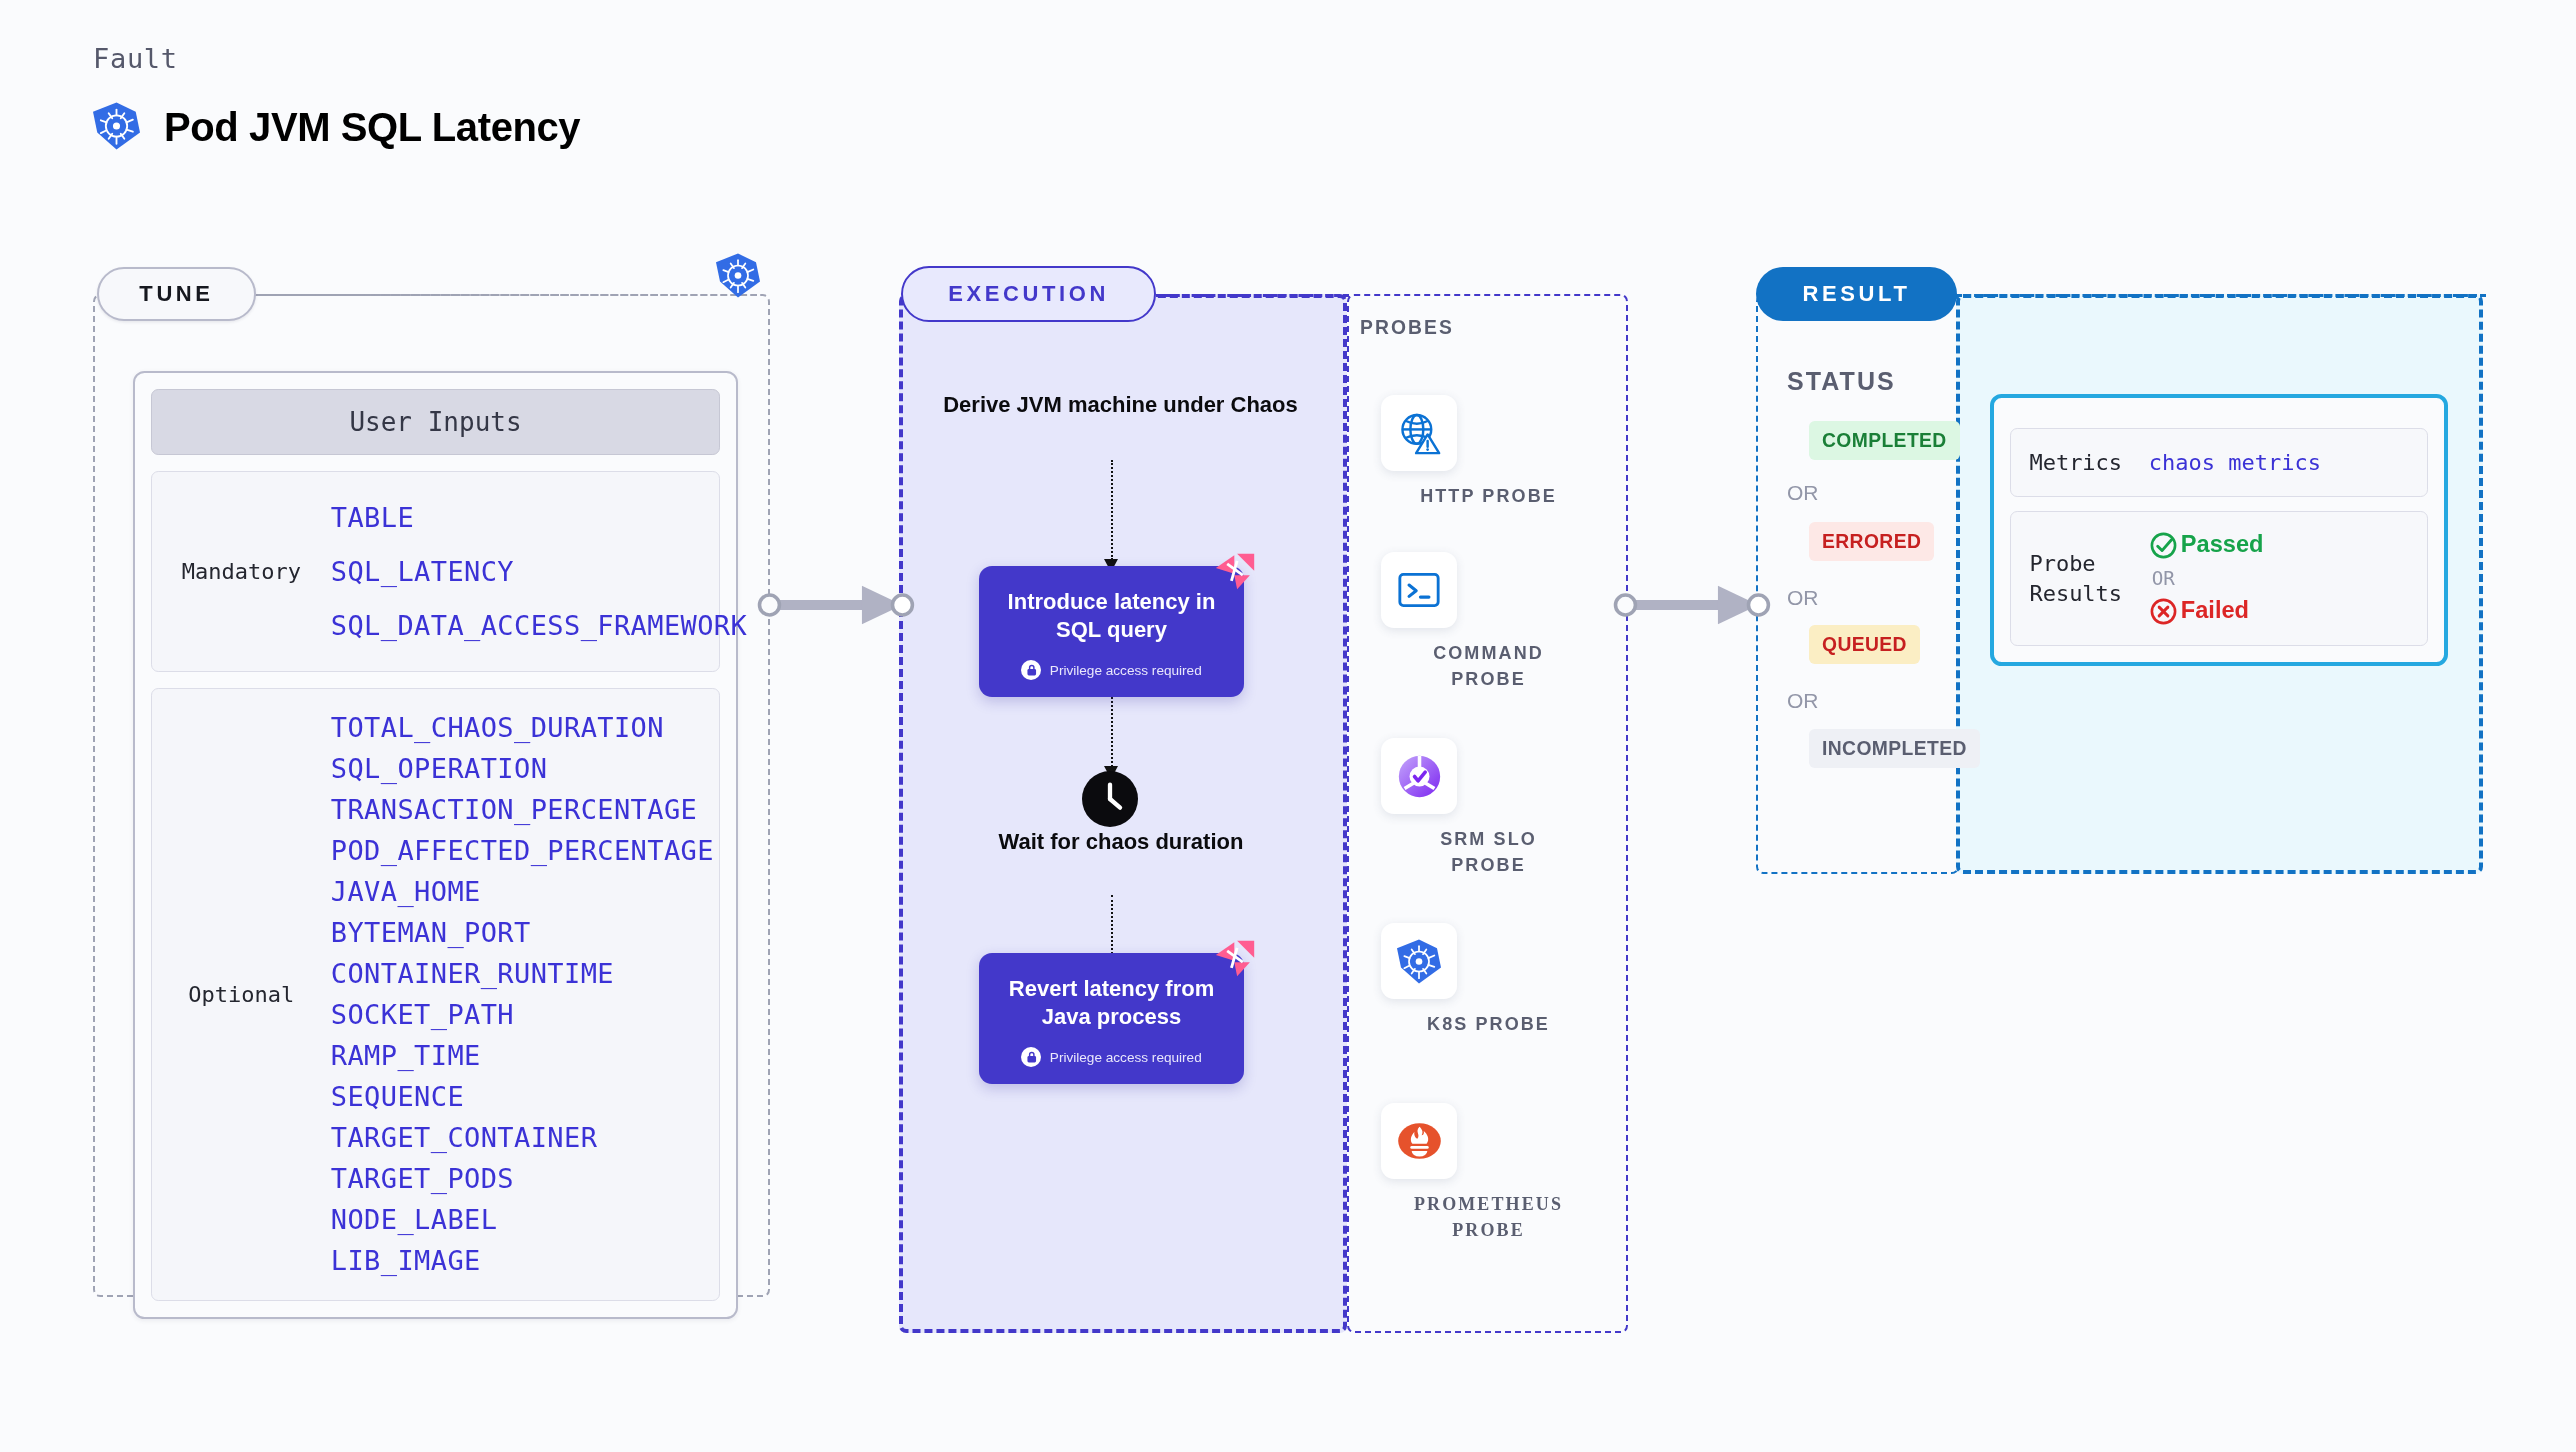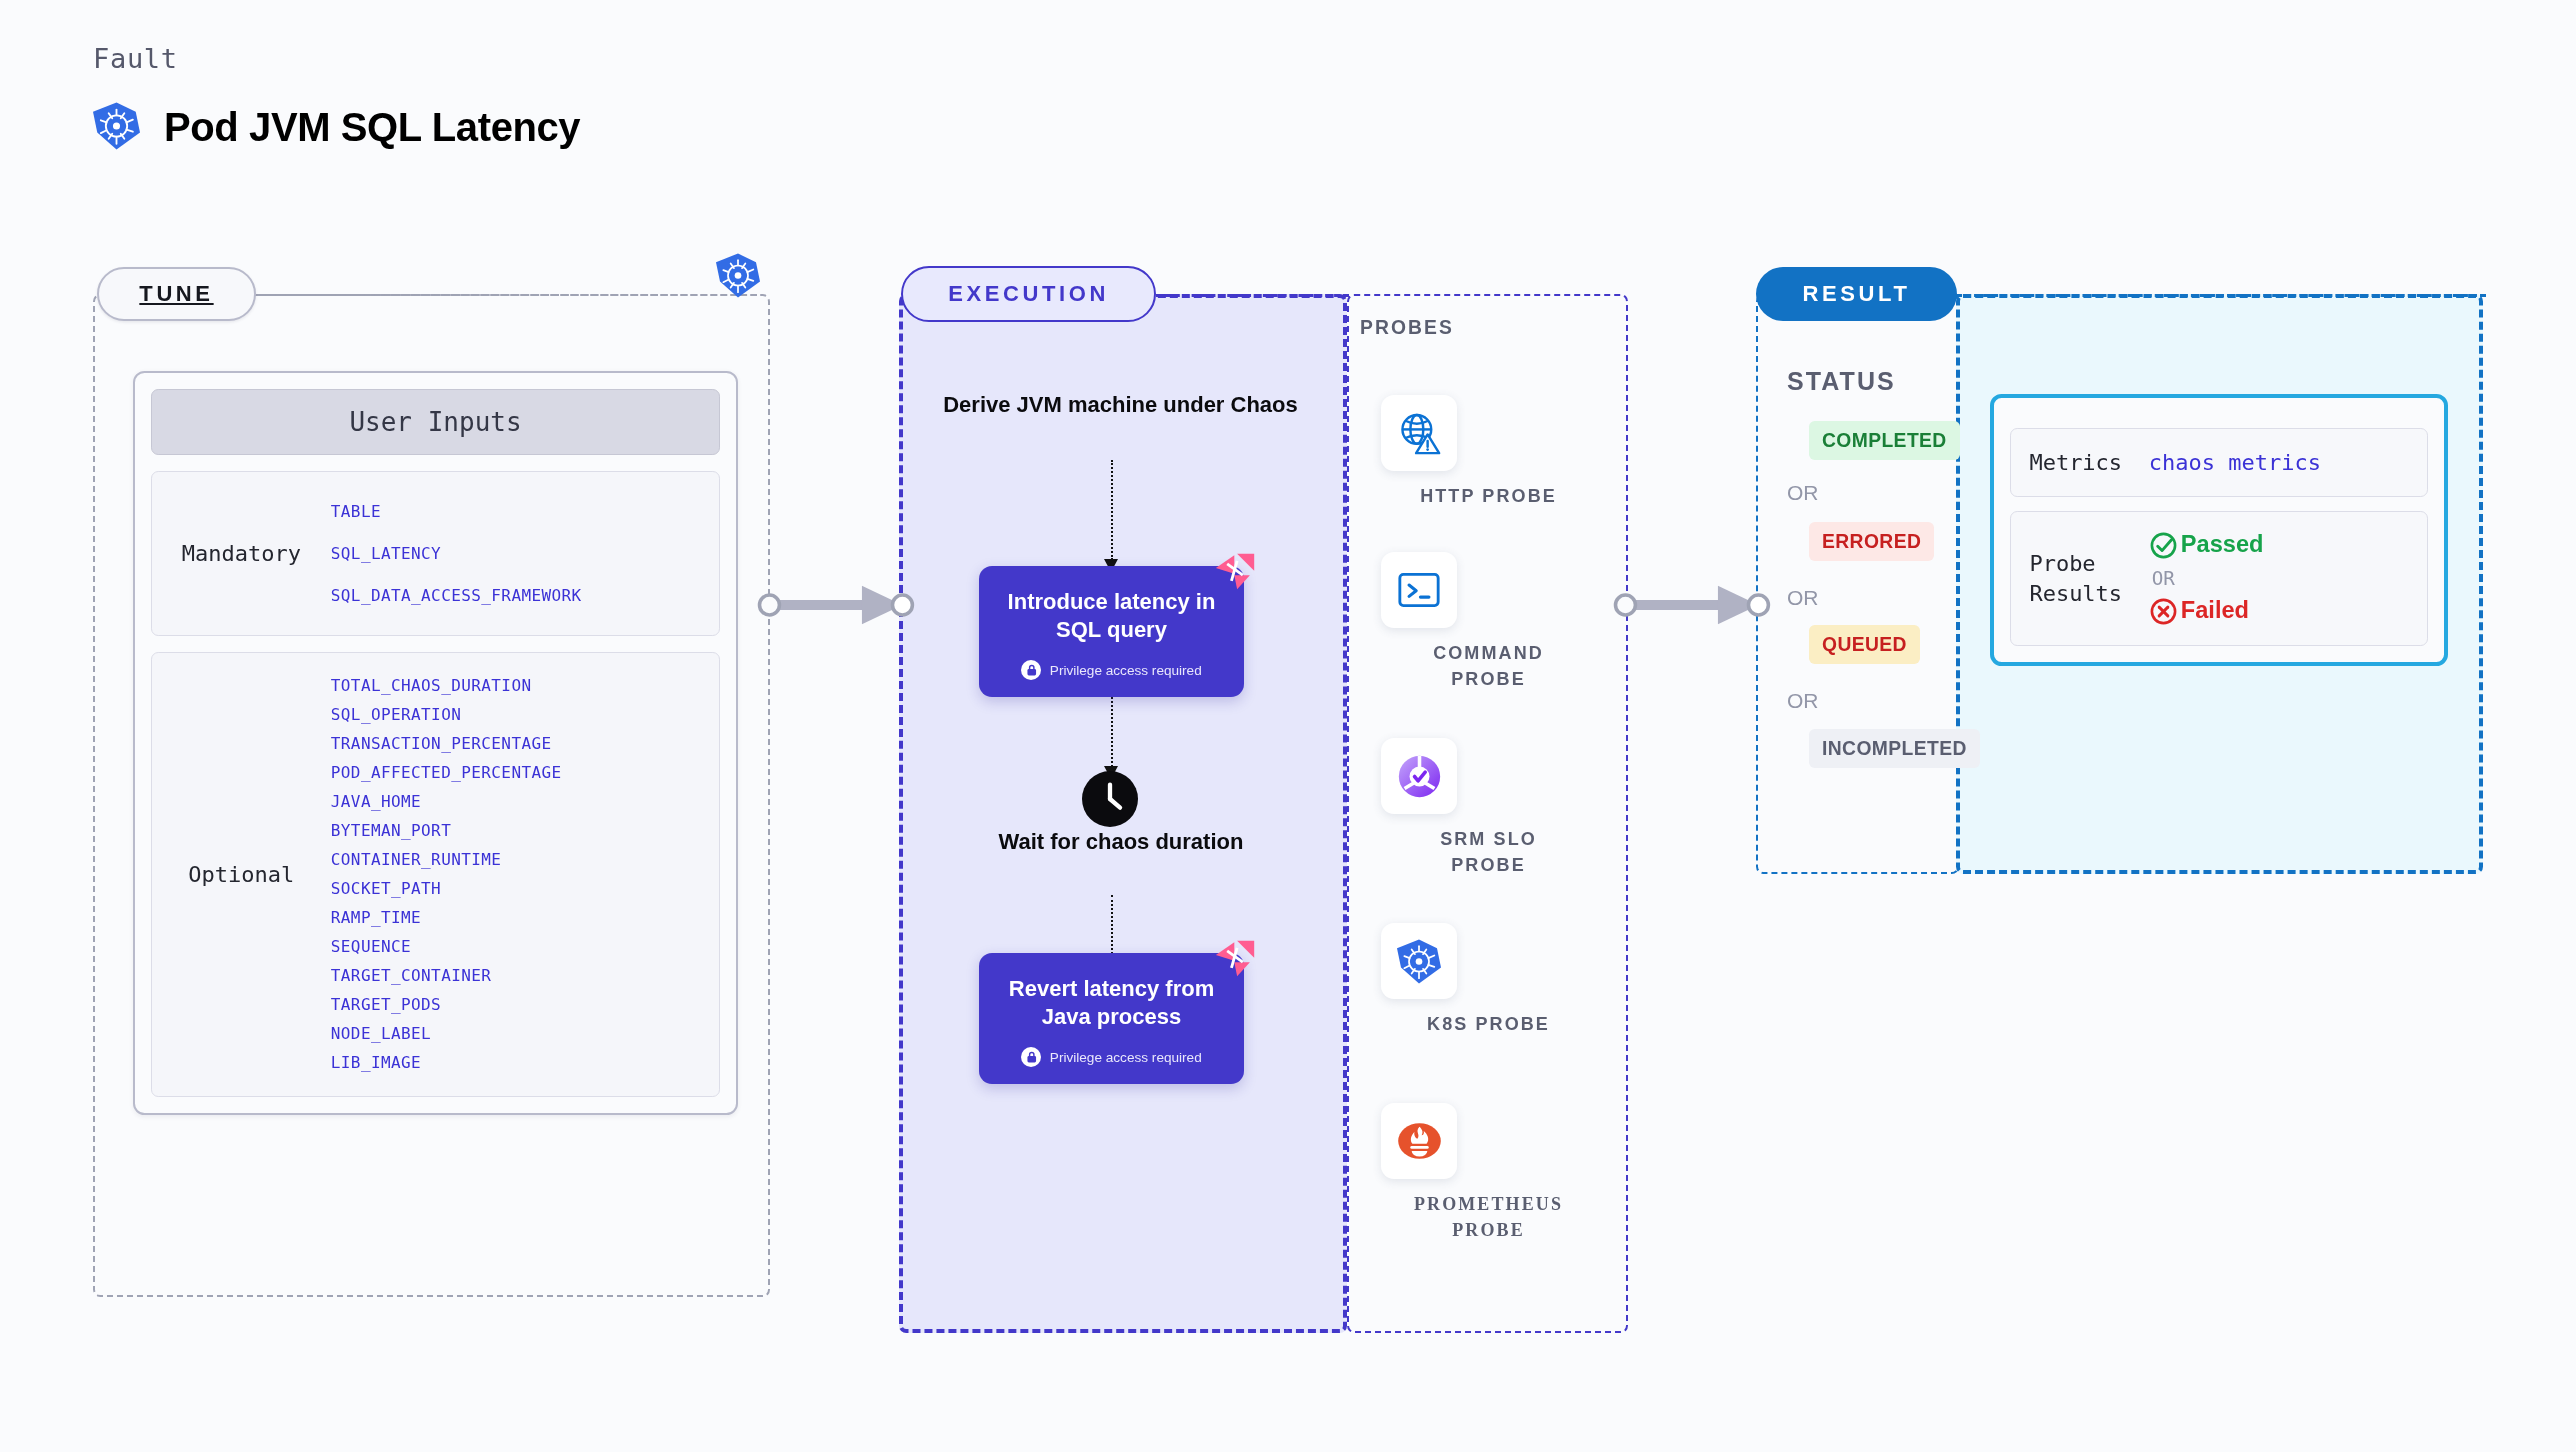--- a/index.html
+++ b/index.html
@@ -22,21 +22,20 @@
   
   .pill {
     position: absolute; display: flex; align-items: center; justify-content: center;
     border-radius: 716px; font-size: 22px; font-weight: 700; letter-spacing: 3.6px;
     z-index: 40; white-space: nowrap;
   }
   #tune-pill {
     left: 97px; top: 267px; width: 159px; height: 54px;
     background: #f7f8fb; border: 2.1px solid #b8bacb; color: #16181f;
     box-shadow: 0 1.4px 2.9px rgba(60,60,90,.10);
-    text-decoration: underline;
   }
   #execution-pill {
     left: 901px; top: 266px; width: 255px; height: 56px;
     background: #e8e9fd; border: 2.9px solid #4338ca; color: #4338ca;
   }
   #result-pill {
     left: 1756px; top: 267px; width: 201px; height: 54px;
     background: #1272c4; border: none; color: #fff;
   }
 
@@ -92,21 +91,21 @@
   .param-group {
     margin-top: 15.8px; border: 1.4px solid #dcdde8; border-radius: 7.2px;
     background: #f5f6fa; display: flex; padding: 18.6px 0;
   }
   .group-label {
     width: 179px; flex: none; display: flex; align-items: center; justify-content: center;
     font-family: "DejaVu Sans Mono", monospace; font-size: 22px; color: #24262f;
   }
   .param-list { flex: 1; padding-right: 10px; }
   .param-item {
-    font-family: "DejaVu Sans Mono", monospace; font-size: 16px;
+    font-family: "DejaVu Sans Mono", monospace; font-size: 27px;
     color: #3b32d6; letter-spacing: 0.4px; padding: 5px 0; white-space: nowrap;
   }
   #mandatory-group .param-item { padding: 11.5px 0; }
 
   
   .exec-title {
     position: absolute; text-align: center; font-size: 22px; font-weight: 700;
     color: #0b0b0e; line-height: 1.35; z-index: 20;
   }
   #derive-title { left: 938px; top: 390px; width: 365px; }

